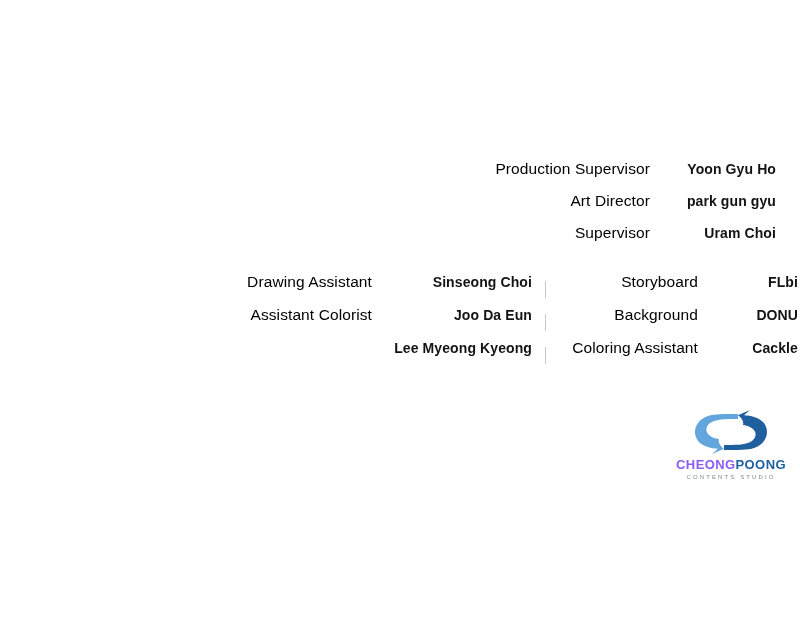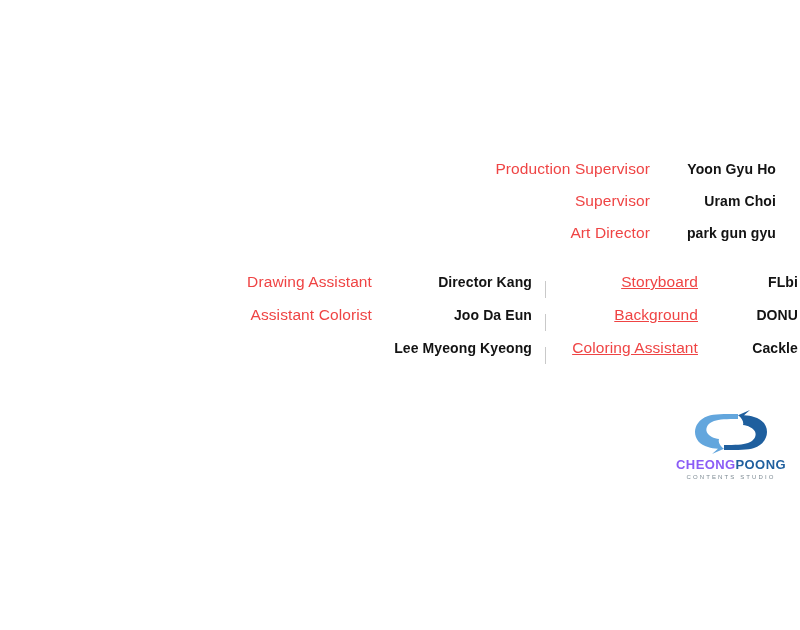--- a/index.html
+++ b/index.html
@@ -30,21 +30,21 @@
     width: 776px;
   }
   .row {
     display: flex;
     align-items: baseline;
     justify-content: flex-end;
     height: 32px;
     white-space: nowrap;
   }
   .label {
-    color: #ef4444;
+    color: #000000;
     font-size: 15.5px;
     font-weight: 400;
     text-align: right;
     letter-spacing: 0.1px;
   }
   .name {
     color: #131313;
     font-size: 14px;
     font-weight: bold;
     text-align: right;
@@ -85,21 +85,20 @@
   }
   .divider i {
     display: block;
     width: 1px;
     height: 17px;
     background: #c9c9c9;
   }
   .col-b-label {
     width: 140px;
     padding-right: 10px;
-    text-decoration: underline;
   }
   .col-b-name {
     width: 90px;
   }
 
   
   .studio-logo {
     position: absolute;
     left: 676px;
     top: 409px;
@@ -138,36 +137,36 @@
 <div class="credits-page">
 
   <div class="block-top">
 
     <div class="row">
       <span class="label">Production Supervisor</span>
       <span class="name">Yoon Gyu Ho</span>
     </div>
 
     <div class="row">
+      <span class="label">Art Director</span>
+      <span class="name">park gun gyu</span>
+    </div>
+
+    <div class="row">
       <span class="label">Supervisor</span>
       <span class="name">Uram Choi</span>
     </div>
 
-    <div class="row">
-      <span class="label">Art Director</span>
-      <span class="name">park gun gyu</span>
-    </div>
-
   </div>
 
   <div class="block-lower">
 
     <div class="row">
       <span class="label col-a-label">Drawing Assistant</span>
-      <span class="name col-a-name">Director Kang</span>
+      <span class="name col-a-name">Sinseong Choi</span>
       <span class="divider">
           <i></i>
         </span>
       <span class="label col-b-label">Storyboard</span>
       <span class="name col-b-name">FLbi</span>
     </div>
 
     <div class="row">
       <span class="label col-a-label">Assistant Colorist</span>
       <span class="name col-a-name">Joo Da Eun</span>

